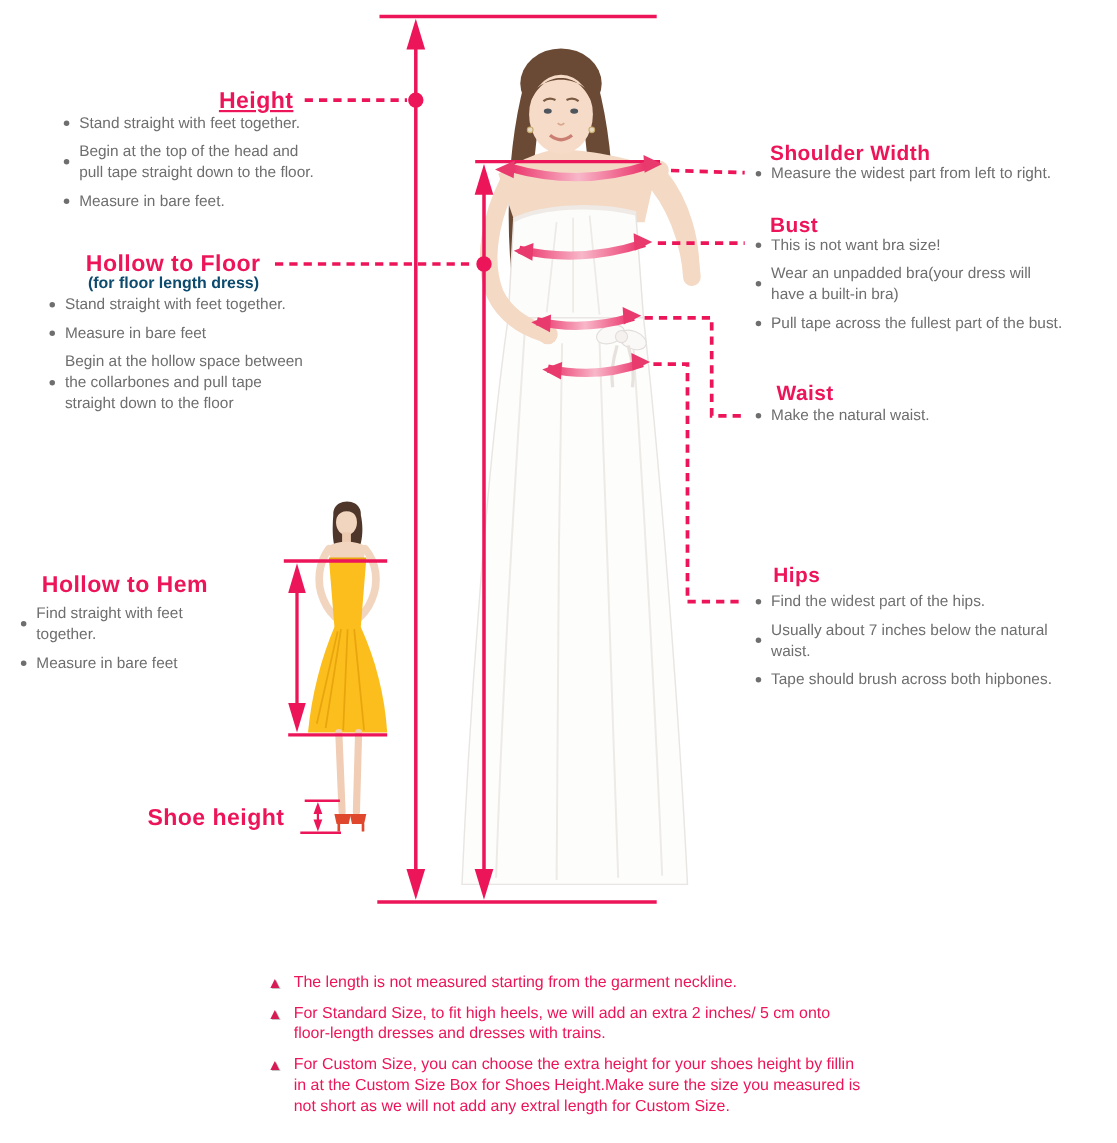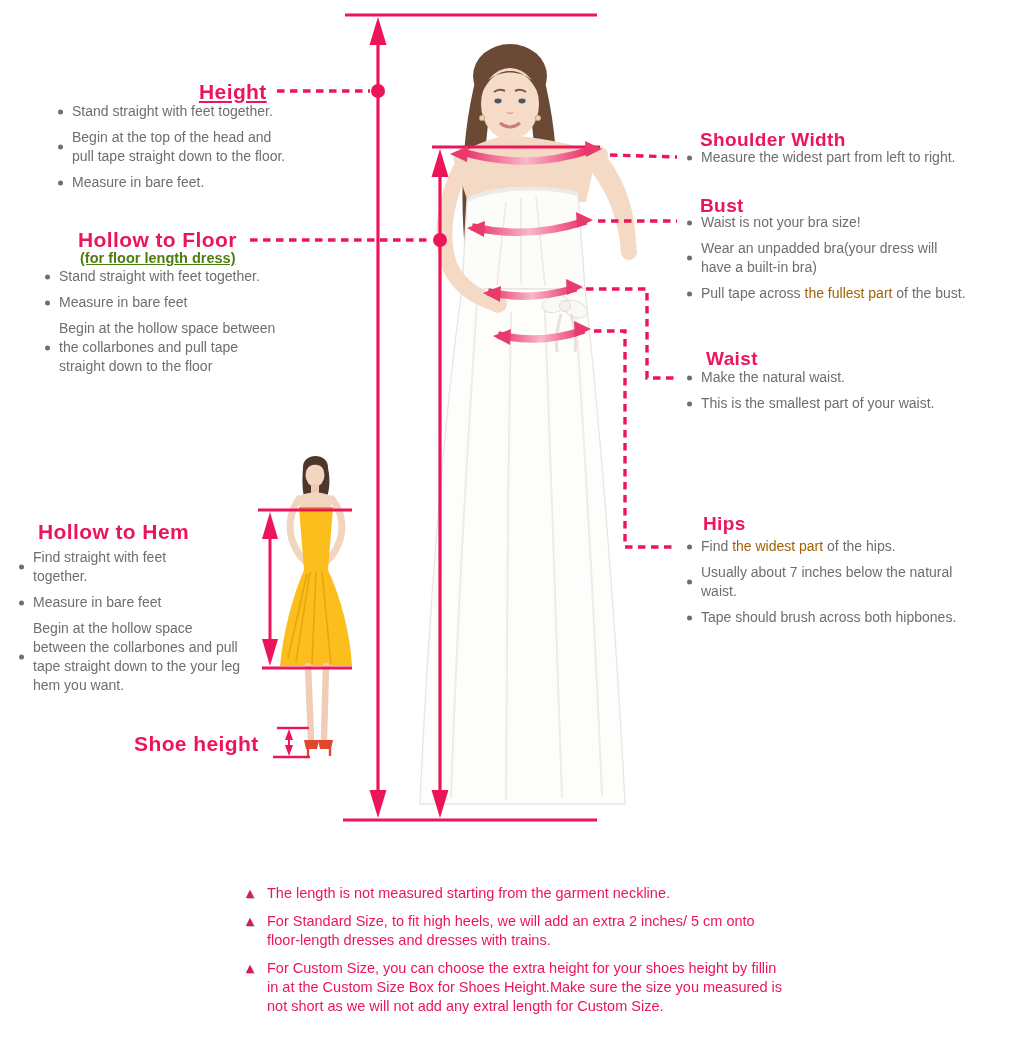--- a/index.html
+++ b/index.html
@@ -5,40 +5,40 @@
   html,body{margin:0;padding:0;background:#ffffff;}
   .stage{
     position:relative;width:1015px;height:1039px;background:#ffffff;overflow:hidden;
     font-family:"Liberation Sans", sans-serif;
   }
   .abs{position:absolute;}
   h2.sec-title{
     margin:0;color:#ed1559;font-size:21px;font-weight:700;letter-spacing:.4px;line-height:1.1;
   }
   h2.sec-title.small-side{font-size:19px;}
-  .subtitle{color:#4d7c0f;font-size:14.5px;font-weight:700;text-decoration:underline;}
+  .subtitle{color:#0c4a6e;font-size:14.5px;font-weight:700;}
   ul.blist{list-style:none;margin:0;padding:0;}
   ul.blist li{
     position:relative;padding-left:17px;margin:0 0 7px 0;
     color:#6e6e6e;font-size:14px;line-height:19px;white-space:pre-line;
   }
   ul.blist li::before{
     content:'';position:absolute;left:3px;top:50%;transform:translateY(-50%);
     width:5px;height:5px;border-radius:50%;background:#6e6e6e;
   }
   ul.notes{list-style:none;margin:0;padding:0;}
   ul.notes li{
     position:relative;padding-left:24px;margin:0 0 9px 0;
     color:#ed1559;font-size:14.5px;line-height:19px;white-space:pre-line;
   }
   ul.notes li .tri{
     position:absolute;left:0;top:0;font-size:14px;color:#d81b54;
     text-shadow:1px 1px 0 rgba(120,120,120,.45);
   }
-  .hl{color:#a16207;}
+  .hl{color:#737373;}
   svg{display:block;}
   .overlay{pointer-events:none;}
 </style>
 </head>
 <body>
 
 <div class="stage">
 
   <svg class="abs" style="left:385px;top:22px;" width="310" height="795" viewBox="0 0 310 795" aria-hidden="true">
 
@@ -183,45 +183,40 @@
       <li>Begin at the hollow space between
 the collarbones and pull tape
 straight down to the floor</li>
     </ul>
 
   <h2 class="sec-title abs" style="left:38px;top:520px;">Hollow to Hem</h2>
   <ul class="blist abs" style="left:16px;top:548px;width:250px;">
       <li>Find straight with feet
 together.</li>
       <li>Measure in bare feet</li>
-      <li>Begin at the hollow space
-between the collarbones and pull
-tape straight down to the your leg
-hem  you want.</li>
     </ul>
 
   <h2 class="sec-title abs" style="left:134px;top:732px;">Shoe height</h2>
 
   <h2 class="sec-title small-side abs" style="left:700px;top:130px;">Shoulder Width</h2>
   <ul class="blist abs" style="left:684px;top:148px;width:325px;">
       <li>Measure the widest part from left to right.</li>
     </ul>
 
   <h2 class="sec-title small-side abs" style="left:700px;top:196px;">Bust</h2>
   <ul class="blist abs" style="left:684px;top:213px;width:330px;">
-      <li>Waist is not your bra size!</li>
+      <li>This is not want bra size!</li>
       <li>Wear an unpadded bra(your dress will
 have a built-in bra)</li>
       <li>Pull tape across <span class="hl">the fullest part</span> of the bust.</li>
     </ul>
 
   <h2 class="sec-title small-side abs" style="left:706px;top:349px;">Waist</h2>
   <ul class="blist abs" style="left:684px;top:368px;width:330px;">
       <li>Make the natural waist.</li>
-      <li>This is the smallest part of your waist.</li>
     </ul>
 
   <h2 class="sec-title small-side abs" style="left:703px;top:514px;">Hips</h2>
   <ul class="blist abs" style="left:684px;top:537px;width:335px;">
       <li>Find <span class="hl">the widest part</span> of the hips.</li>
       <li>Usually about 7 inches below the natural
 waist.</li>
       <li>Tape should brush across both hipbones.</li>
     </ul>
 

